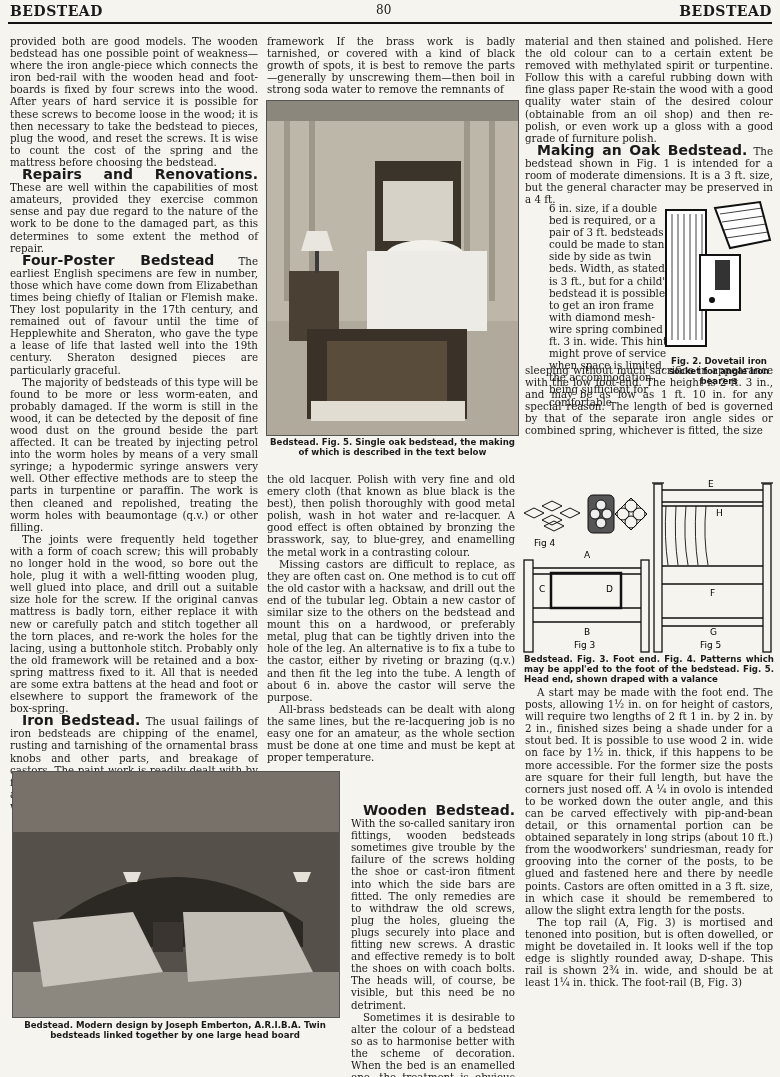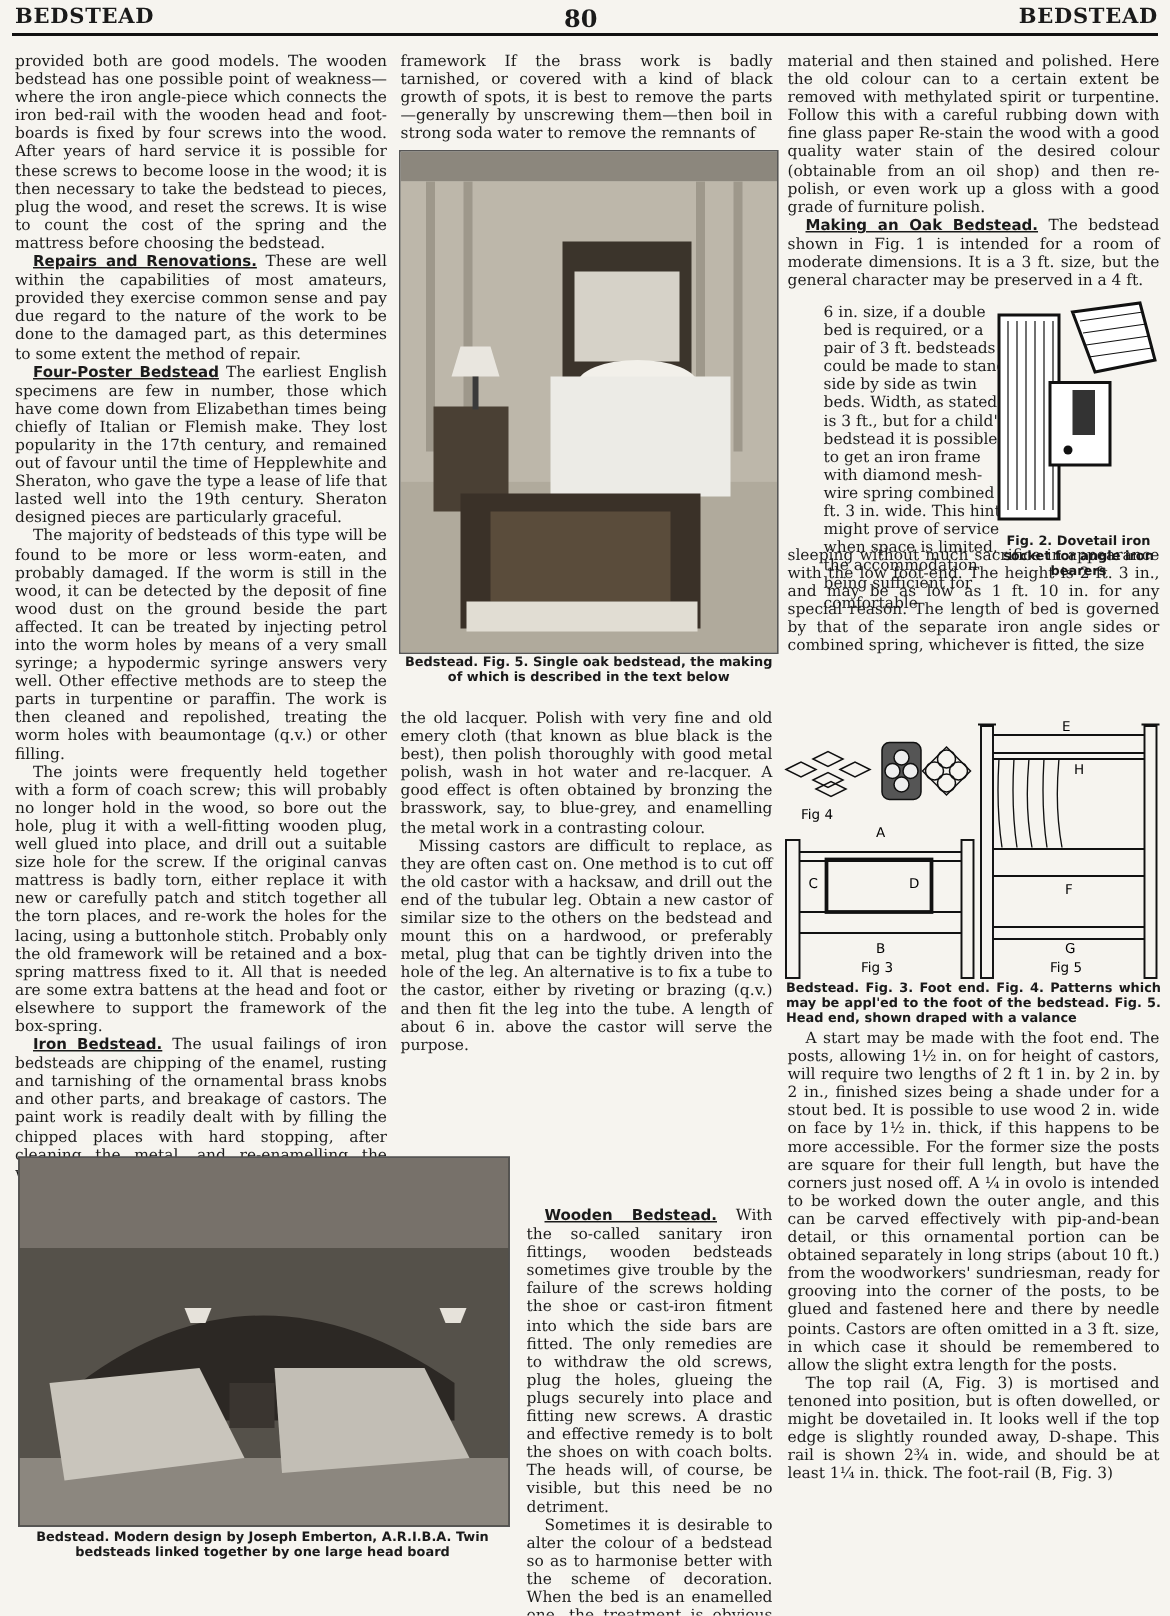--- a/index.html
+++ b/index.html
@@ -1,26 +1,26 @@
 <!DOCTYPE html>
 <html><head>
 <meta charset="utf-8">
 <style>
   html, body { margin:0; padding:0; }
   body { width:780px; height:1077px; background:#f6f4ef; position:relative; overflow:hidden;
          font-family:"DejaVu Serif", serif; color:#1a1a1a; }
   .hdr { position:absolute; top:0; left:0; width:780px; height:22px; }
   .hdr .l { position:absolute; left:10px; top:3px; font-family:"DejaVu Serif", serif; font-weight:bold; font-size:14px; letter-spacing:0.5px; }
-  .hdr .c { position:absolute; left:376px; top:3px; font-size:16px;font-weight:bold; }
+  .hdr .c { position:absolute; left:376px; top:3px; font-size:12px; }
   .hdr .r { position:absolute; right:8px; top:3px; font-weight:bold; font-size:14px; letter-spacing:0.5px; }
   .rule { position:absolute; top:22px; left:8px; width:764px; height:2px; background:#111; }
   .col { position:absolute; font-size:10.3px; line-height:12.1px; text-align:justify; }
   .col p { margin:0; text-indent:12px; }
   .col p.first { text-indent:0; }
-  .col b { font-family:"DejaVu Sans", sans-serif; font-weight:bold; font-size:10px;text-decoration:underline; }
+  .col b { font-family:"DejaVu Sans", sans-serif; font-weight:bold; font-size:14px; }
   .fig { position:absolute; background:#ddd; border:1px solid #555; overflow:hidden; }
   .cap { position:absolute; font-family:"DejaVu Sans", sans-serif; font-weight:bold; font-size:8.6px; line-height:10px; text-align:center; }
   svg text { font-family:"DejaVu Sans", sans-serif; }
 </style>
 </head>
 <body>
 
 <div class="hdr">
   <span class="l">BEDSTEAD</span>
   <span class="c">80</span>
@@ -62,20 +62,21 @@
     <rect x="40" y="228" width="160" height="90" fill="#3a3128"></rect>
     <rect x="60" y="240" width="120" height="60" fill="#5a4c3b"></rect>
     <rect x="44" y="300" width="154" height="20" fill="#e1ddd3"></rect>
   </svg>
 </div>
 <div class="cap" style="left:270px; top:437px; width:245px;">Bedstead. Fig. 5. Single oak bedstead, the making of which is described in the text below</div>
 
 <div class="col" style="left:267px; top:473px; width:248px;">
   <p class="first">the old lacquer. Polish with very fine and old emery cloth (that known as blue black is the best), then polish thoroughly with good metal polish, wash in hot water and re-lacquer. A good effect is often obtained by bronzing the brasswork, say, to blue-grey, and enamelling the metal work in a contrasting colour.</p>
   <p>Missing castors are difficult to replace, as they are often cast on. One method is to cut off the old castor with a hacksaw, and drill out the end of the tubular leg. Obtain a new castor of similar size to the others on the bedstead and mount this on a hardwood, or preferably metal, plug that can be tightly driven into the hole of the leg. An alternative is to fix a tube to the castor, either by riveting or brazing (q.v.) and then fit the leg into the tube. A length of about 6 in. above the castor will serve the purpose.</p>
+  <p>All-brass bedsteads can be dealt with along the same lines, but the re-lacquering job is no easy one for an amateur, as the whole section must be done at one time and must be kept at proper temperature.</p>
 </div>
 
 <div class="fig" style="left:12px; top:771px; width:326px; height:245px; background:#4e4a44;">
   <svg width="326" height="245" viewBox="0 0 326 245">
     <rect x="0" y="0" width="326" height="245" fill="#55514a"></rect>
     <rect x="0" y="0" width="326" height="60" fill="#77716a"></rect>
     <path d="M40,150 Q160,60 290,150 L290,175 L40,175 Z" fill="#2c2824"></path>
     <rect x="0" y="200" width="326" height="45" fill="#8c877f"></rect>
     <polygon points="20,150 120,140 150,200 30,215" fill="#c9c5bc"></polygon>
     <polygon points="170,140 270,140 300,200 175,210" fill="#c2beb5"></polygon>

